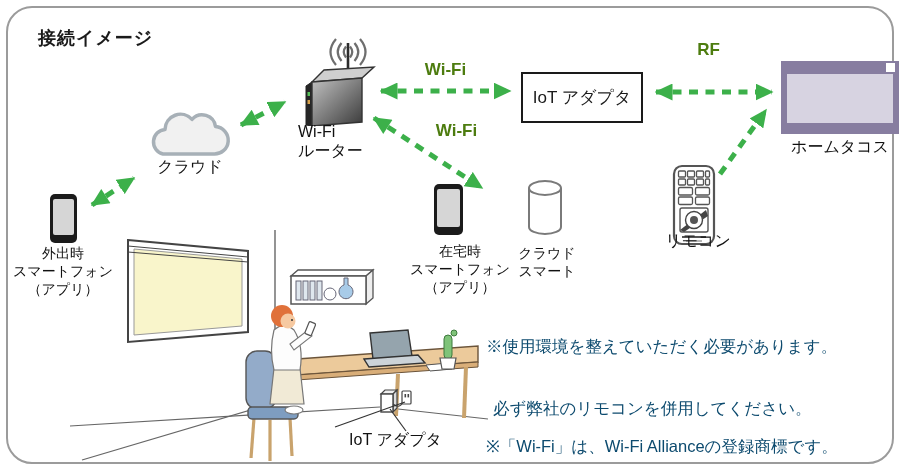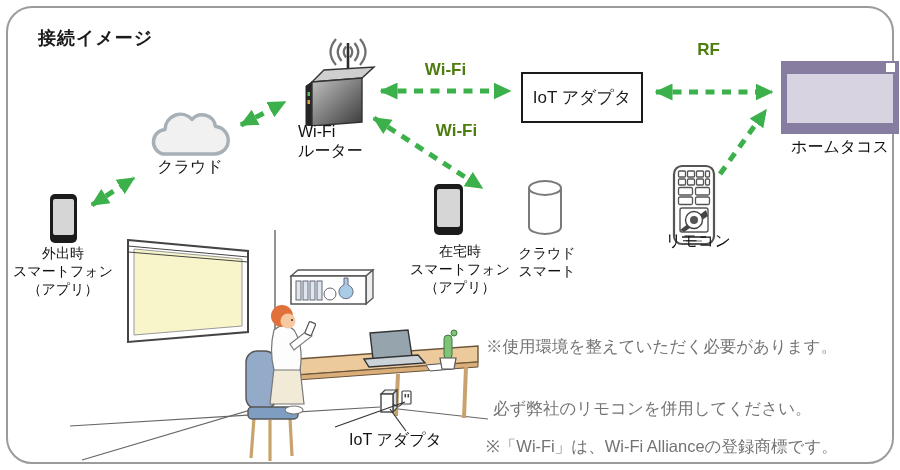--- a/index.html
+++ b/index.html
@@ -37,21 +37,21 @@
   }
   .tacos{
     position:absolute;left:773px;top:53px;width:118px;height:73px;background:#877da0;
   }
   .tacos .shade{
     position:absolute;left:6px;right:6px;top:13px;bottom:11px;background:#d7d3e1;
   }
   .tacos .corner{
     position:absolute;right:4px;top:2px;width:9px;height:9px;background:#fff;
   }
-  .fn{position:absolute;font-size:16.5px;color:#737373;}
+  .fn{position:absolute;font-size:16.5px;color:#0c4a6e;}
   svg{display:block;}
 </style>
 </head>
 <body>
 
 <div class="card">
 
   <div class="title">接続イメージ</div>
 
   <svg class="abs" style="left:136px;top:96px" width="92" height="60" viewBox="0 0 92 60">

